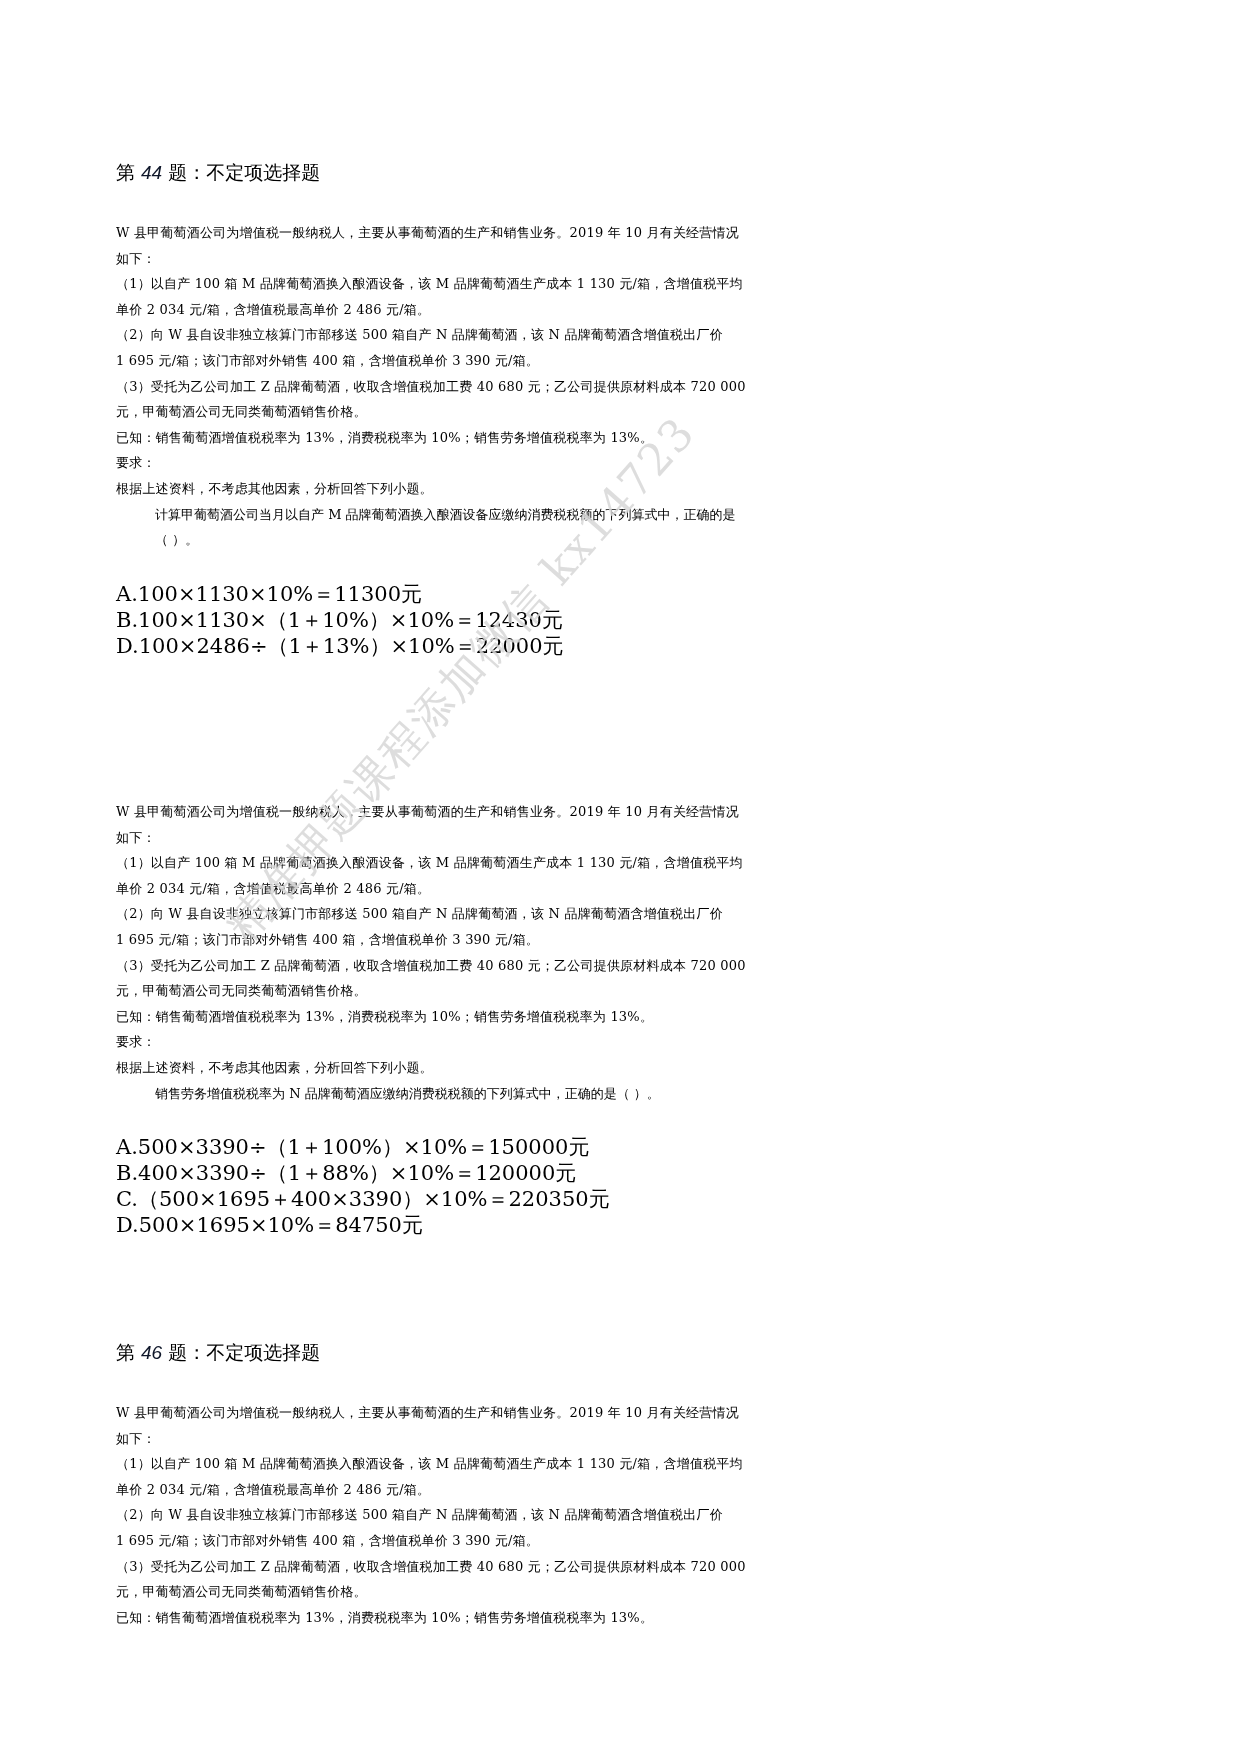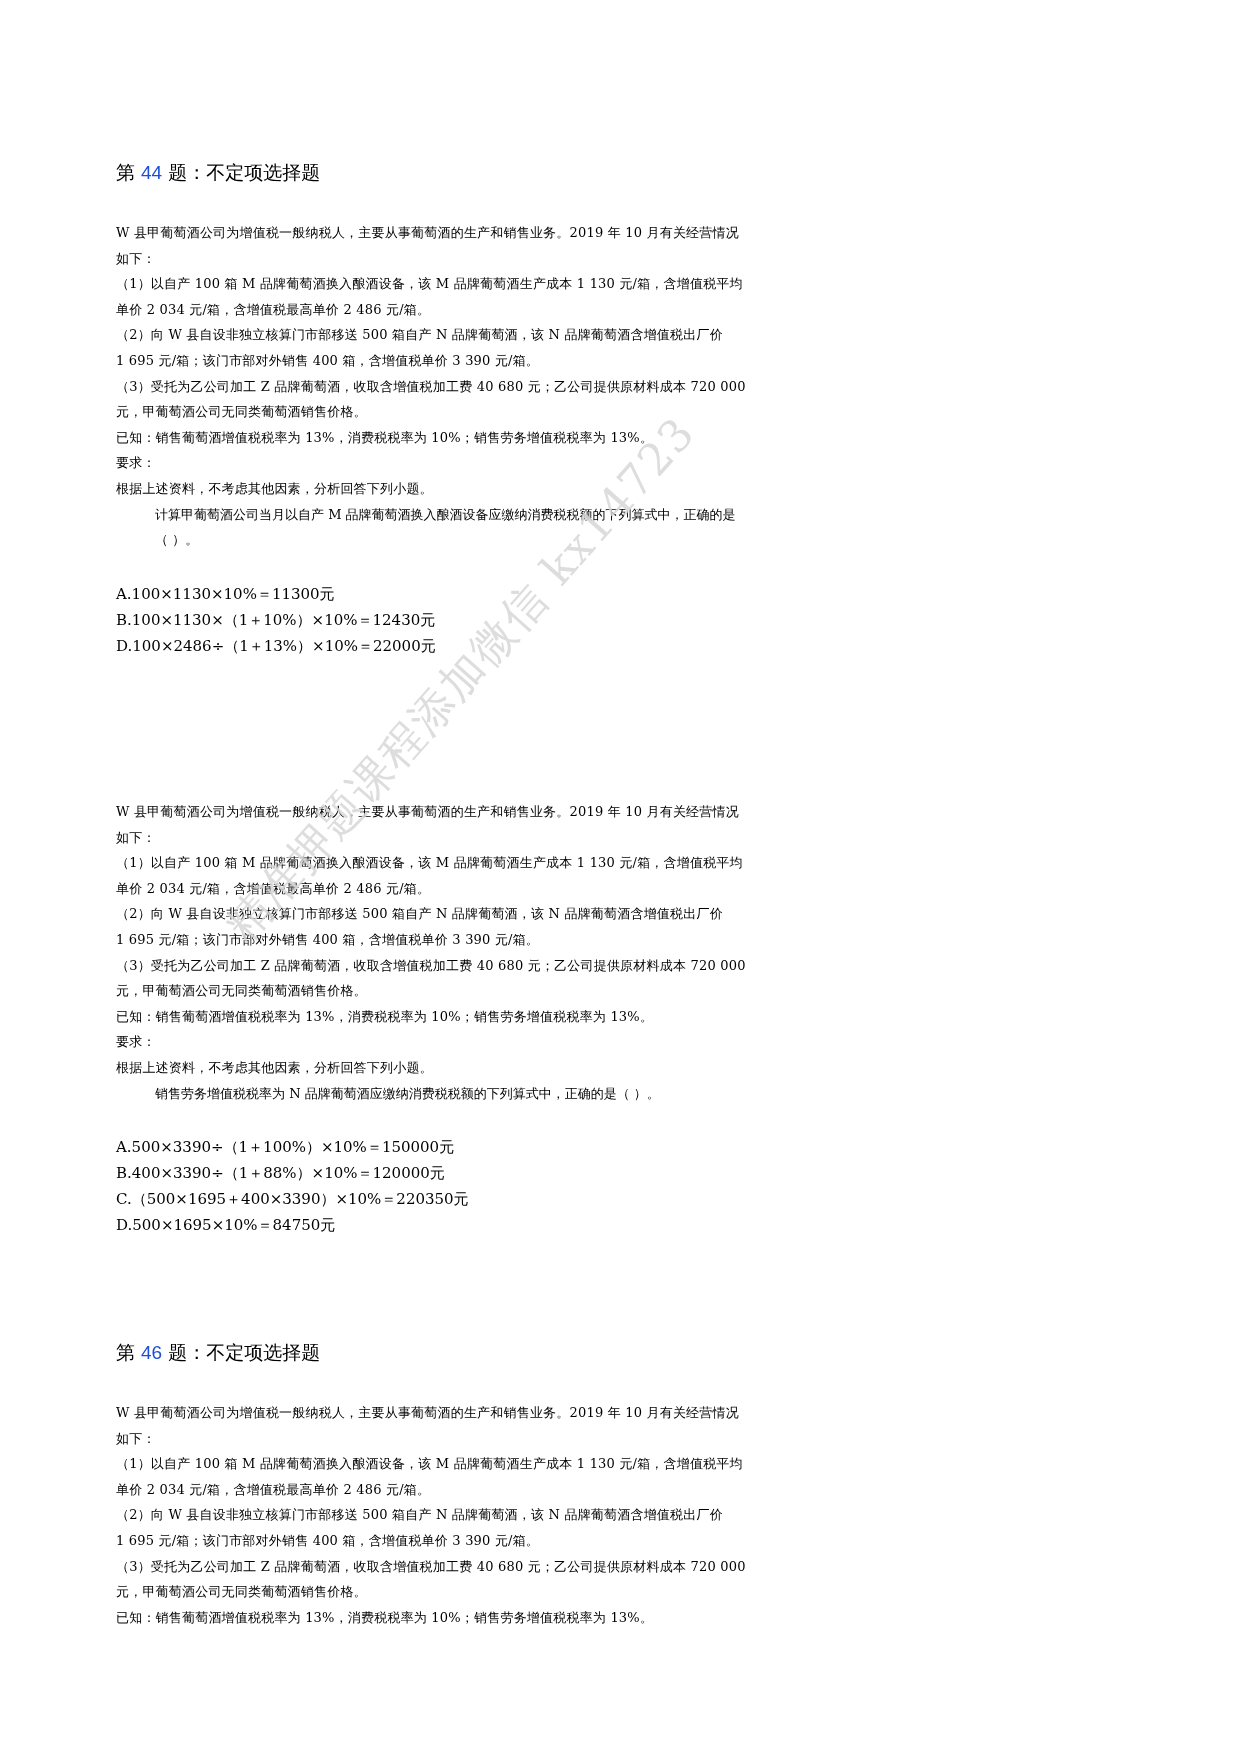--- a/index.html
+++ b/index.html
@@ -4,25 +4,25 @@
 <style>
   html, body { margin: 0; padding: 0; background: #ffffff; }
   body {
     width: 1239px; height: 1753px; position: relative; overflow: hidden;
     font-family: "DejaVu Serif", "Liberation Serif", serif;
     color: #000000;
   }
   .page { position: absolute; left: 0; top: 0; width: 1239px; height: 1753px; }
   .question { position: absolute; left: 116px; width: 1015px; }
   .q-header { font-size: 19px; line-height: 24px; height: 24px; white-space: nowrap; }
-  .q-num { color: #1d4ed8; font-family: "Liberation Sans", sans-serif; }
+  .q-num { color: #0f172a; font-family: "Liberation Sans", sans-serif; font-style: italic; }
   .q-body { margin-top: 36px; font-size: 13px; line-height: 25.6px; }
   .line { white-space: nowrap; display: block; height: 25.6px; overflow: visible; letter-spacing: 0.2px; }
   .stem-line { white-space: nowrap; display: block; height: 25.6px; margin-left: 39px; }
-  .options { margin-top: 28px; font-size: 15px; line-height: 26px; }
+  .options { margin-top: 28px; font-size: 21px; line-height: 26px; }
   .opt { display: block; white-space: nowrap; height: 26px; }
   .watermark {
     position: absolute; left: 235px; top: 905px;
     transform: rotate(-48.5deg); transform-origin: left center;
     font-size: 44px; color: #d8d8d8; white-space: nowrap;
     font-family: "DejaVu Serif", serif; pointer-events: none; opacity: 0.85;
     letter-spacing: 2px;
   }
 </style>
 </head>

